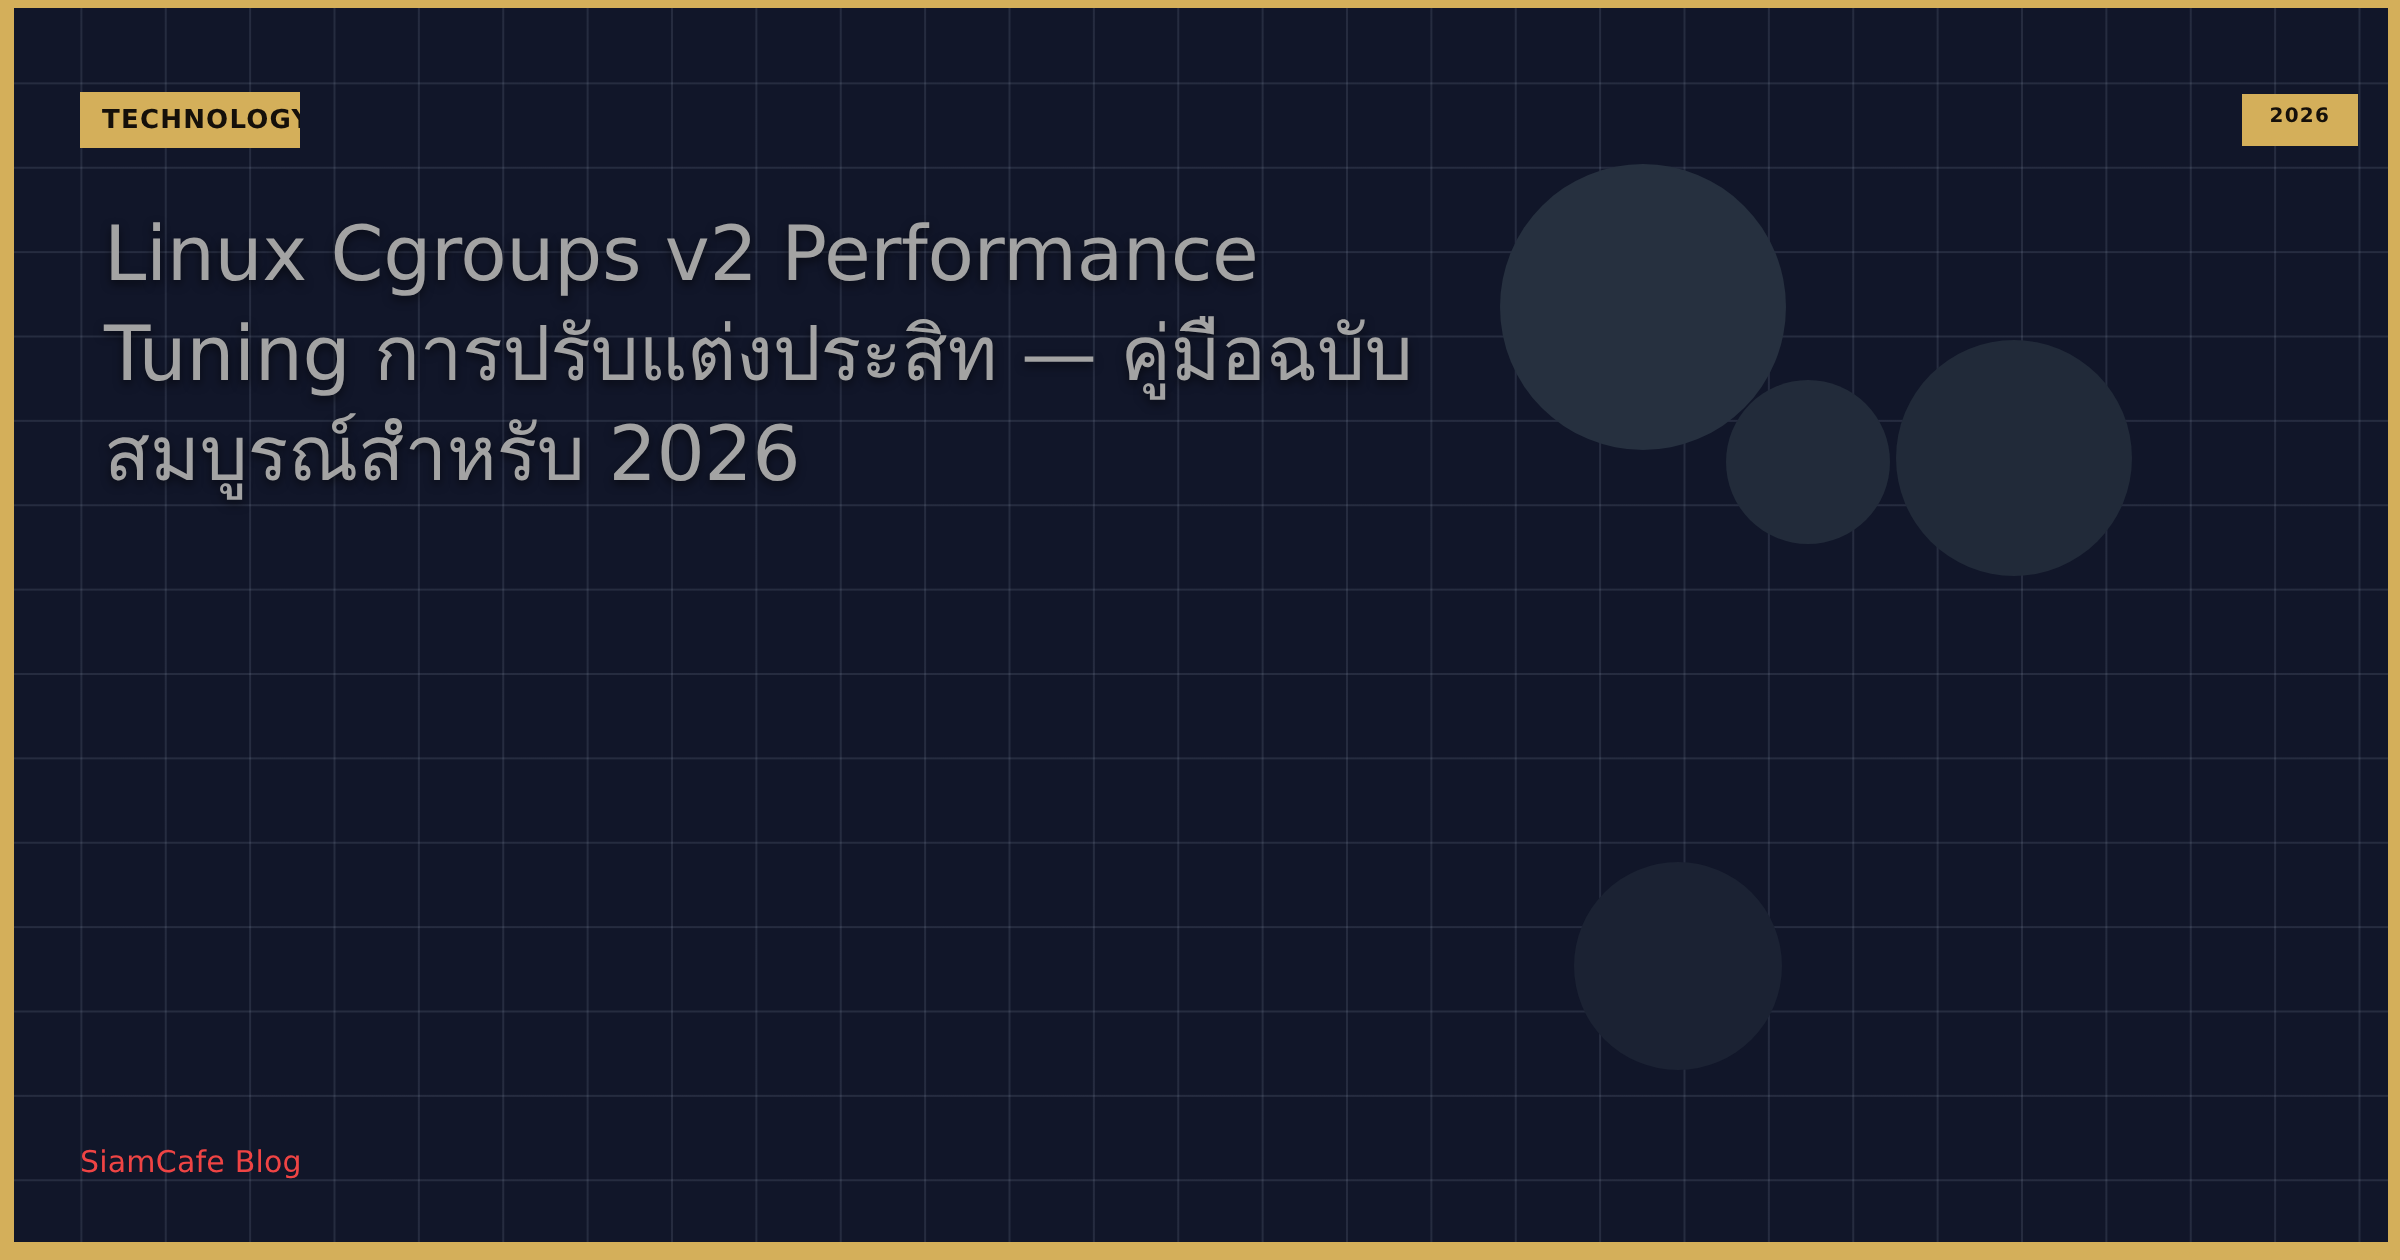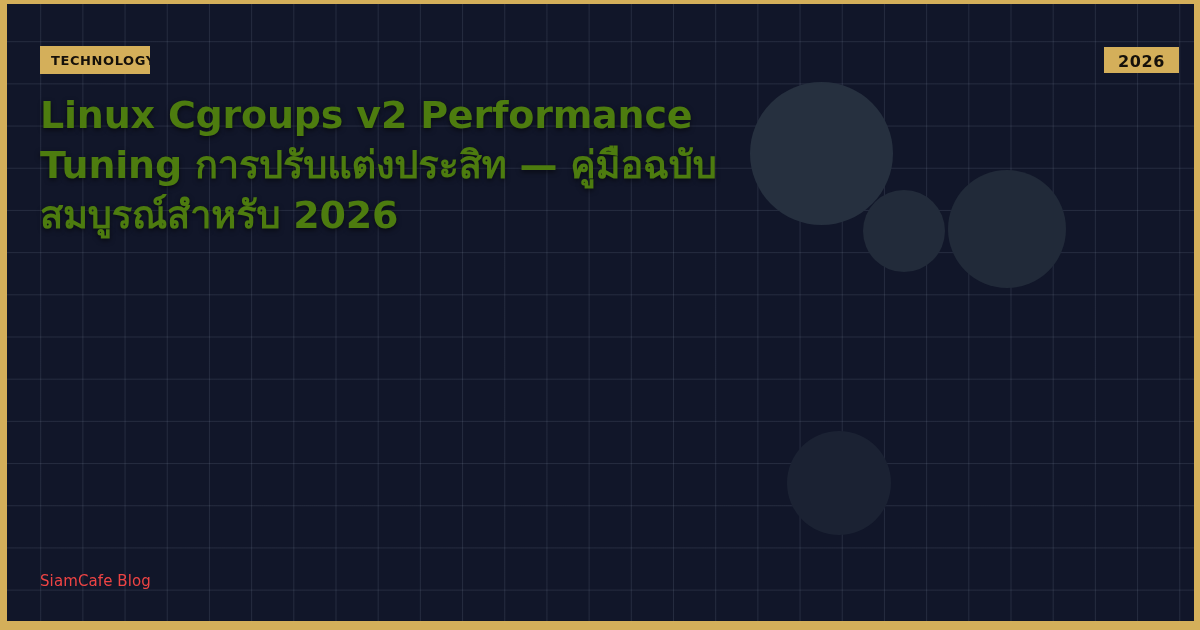--- a/index.html
+++ b/index.html
@@ -94,33 +94,33 @@
     box-sizing: border-box;
     font-size: 13px;
   }
 
   .badge-year {
     right: 15px;
     top: 43px;
     height: 26px;
     padding: 7px 14px 0 14px;
     box-sizing: border-box;
-    font-size: 16px;
+    font-size: 10px;
     text-align: center;
   }
 
   .title {
     position: absolute;
     left: 33px;
     top: 86px;
     width: 700px;
-    margin: 0;
-    color: #4d7c0f;
+    margin: 12px;
+    color: #a3a3a3;
     font-size: 38px;
-    font-weight: bold;
+    font-weight: normal;
     line-height: 50px;
     letter-spacing: -0.2px;
     text-shadow: 0 2px 5px rgba(0,0,0,0.55);
   }
 
   .footer {
     position: absolute;
     left: 33px;
     bottom: 31px;
     color: #ef4444;

